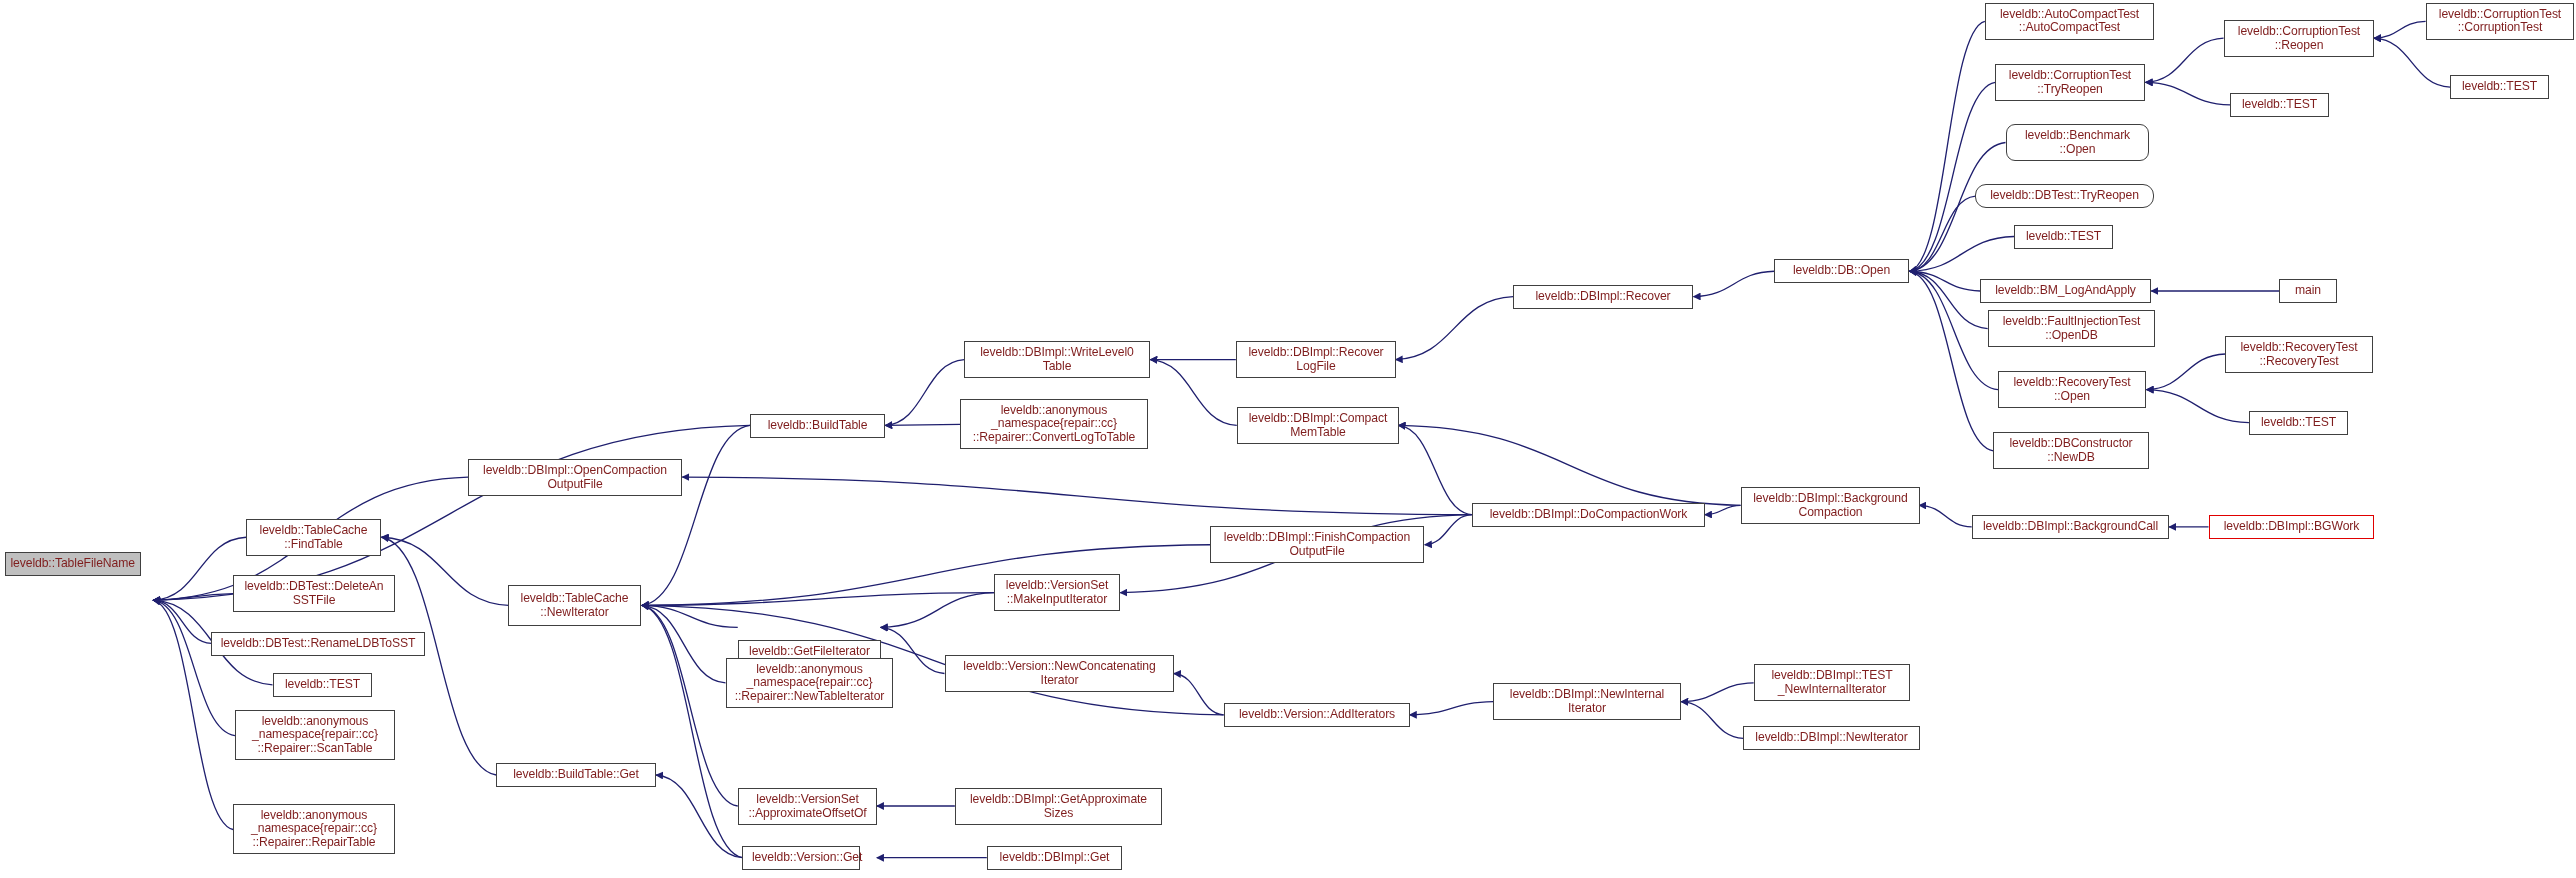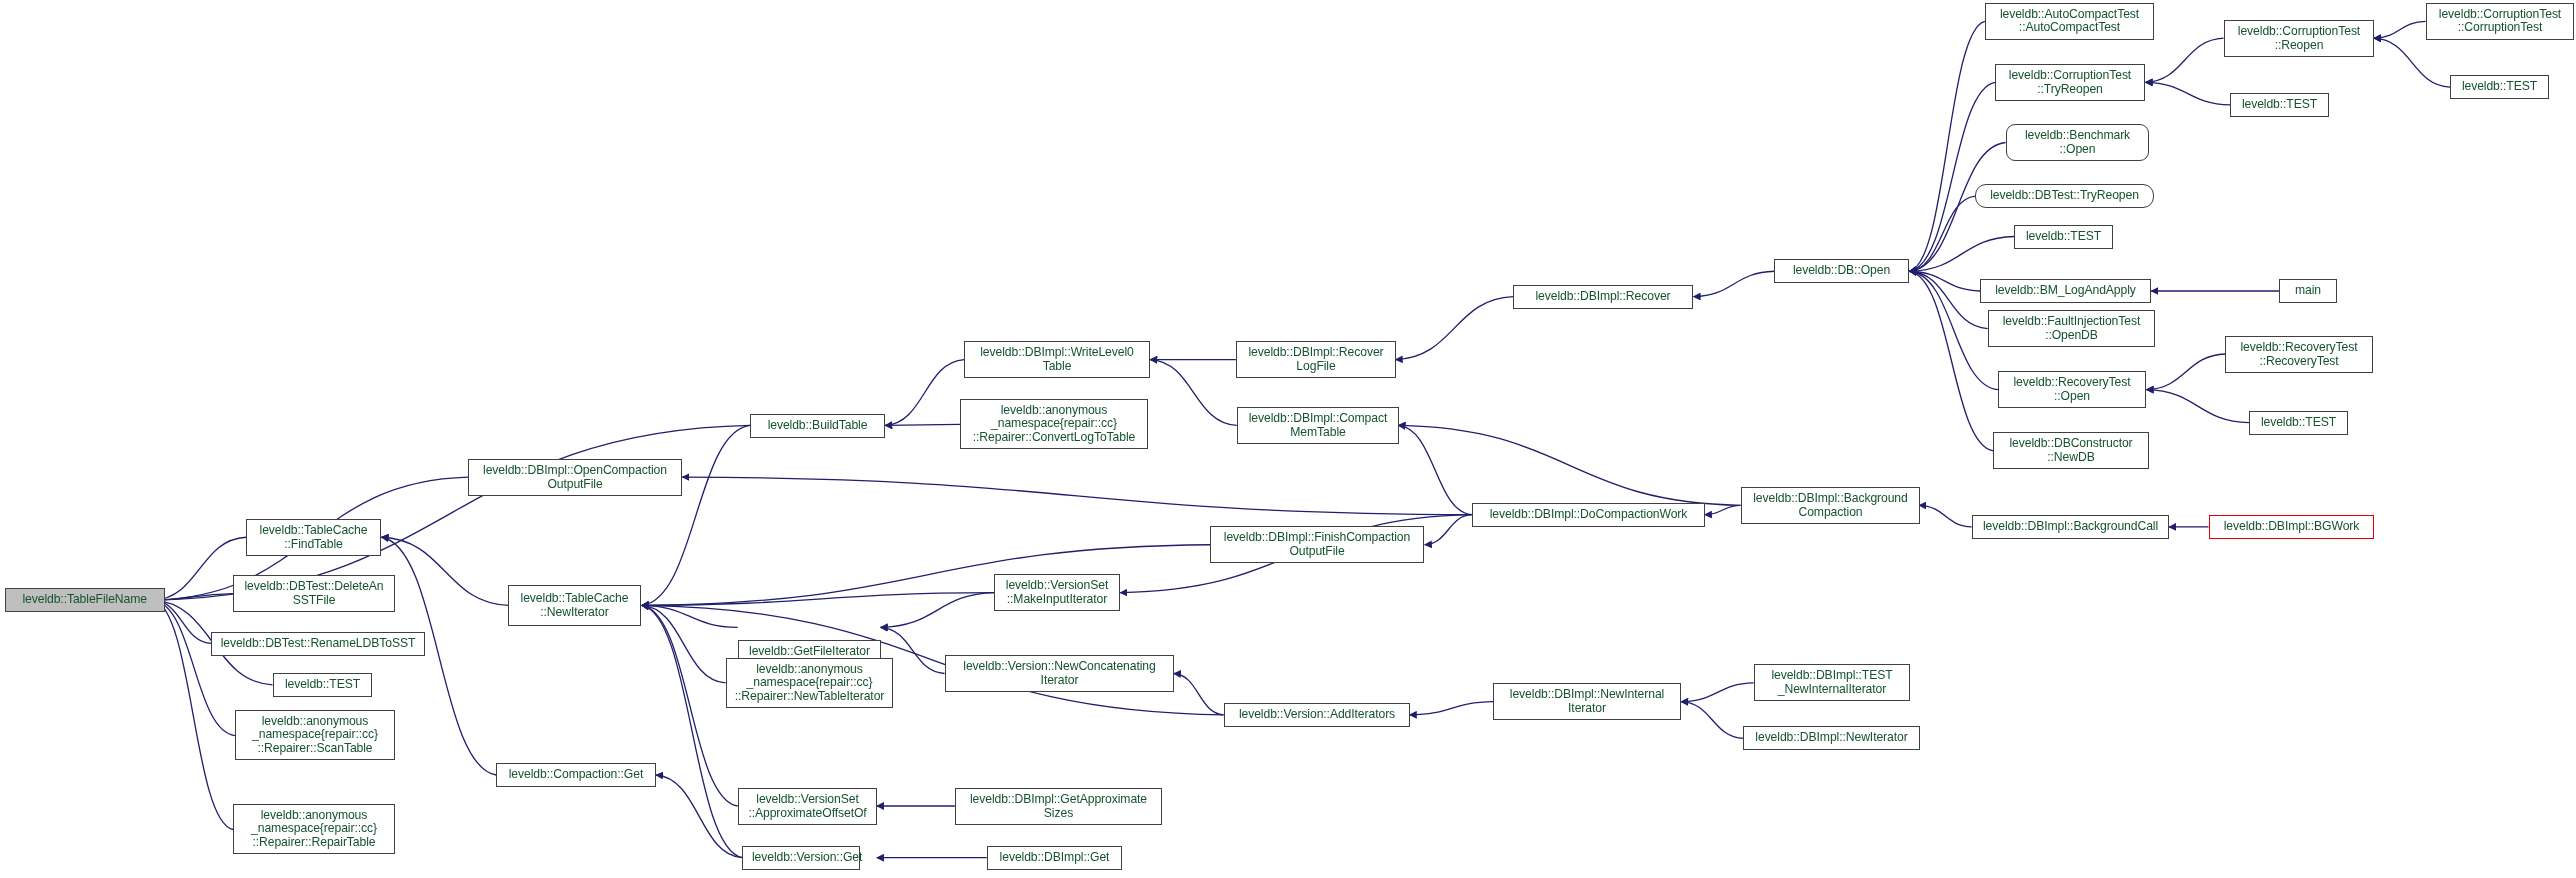--- a/index.html
+++ b/index.html
@@ -15,21 +15,21 @@
     position:absolute;
     left:0;top:0;
     width:2576px;height:879px;
     pointer-events:none;
   }
   .node{
     position:absolute;
     box-sizing:border-box;
     border:0.9px solid #404040;
     background:#ffffff;
-    color:#14532d;
+    color:#7f1d1d;
     display:flex;
     align-items:center;
     justify-content:center;
     text-align:center;
     line-height:1.12;
     font-size:12.2px;
     white-space:pre-line;
     letter-spacing:-0.1px;
     padding:0.9px 2.8px;
   }
@@ -105,36 +105,36 @@
         <path d="M 2366 40.5 C 2324.5 42.192, 2324.5 85.808, 2283 87.5" fill="none" stroke="#1f1f6e" stroke-width="1.4" marker-end="url(#arrow)"></path>
         <path d="M 2373 111.5 C 2328 110.636, 2328 88.364, 2283 87.5" fill="none" stroke="#1f1f6e" stroke-width="1.4" marker-end="url(#arrow)"></path>
         <path d="M 2581 22.5 C 2553.5 23.148, 2553.5 39.852, 2526 40.5" fill="none" stroke="#1f1f6e" stroke-width="1.4" marker-end="url(#arrow)"></path>
         <path d="M 2607 92.5 C 2566.5 90.628, 2566.5 42.372, 2526 40.5" fill="none" stroke="#1f1f6e" stroke-width="1.4" marker-end="url(#arrow)"></path>
         <path d="M 2425 309.5 C 2357 309.5, 2357 309.5, 2289 309.5" fill="none" stroke="#1f1f6e" stroke-width="1.4" marker-end="url(#arrow)"></path>
         <path d="M 2368 376.5 C 2326 377.868, 2326 413.132, 2284 414.5" fill="none" stroke="#1f1f6e" stroke-width="1.4" marker-end="url(#arrow)"></path>
         <path d="M 2393 449.5 C 2338.5 448.24, 2338.5 415.76, 2284 414.5" fill="none" stroke="#1f1f6e" stroke-width="1.4" marker-end="url(#arrow)"></path>
       </g>
   </svg>
   <div id="node-layer">
-      <div class="node root" style="left: 4.7px; top: 588px; width: 160px; height: 23.5px;">leveldb::TableFileName</div>
+      <div class="node root" style="left: 4.7px; top: 552px; width: 136px; height: 23.5px;">leveldb::TableFileName</div>
       <div class="node" style="left: 246px; top: 519px; width: 135px; height: 37px;">leveldb::TableCache
 ::FindTable</div>
       <div class="node" style="left: 233px; top: 575px; width: 162px; height: 37px;">leveldb::DBTest::DeleteAn
 SSTFile</div>
       <div class="node" style="left: 211px; top: 632px; width: 214px; height: 23.5px;">leveldb::DBTest::RenameLDBToSST</div>
       <div class="node" style="left: 273px; top: 673px; width: 99px; height: 23.5px;">leveldb::TEST</div>
       <div class="node" style="left: 235px; top: 710px; width: 160px; height: 50px;">leveldb::anonymous
 _namespace{repair::cc}
 ::Repairer::ScanTable</div>
       <div class="node" style="left: 233px; top: 804px; width: 162px; height: 50px;">leveldb::anonymous
 _namespace{repair::cc}
 ::Repairer::RepairTable</div>
       <div class="node" style="left: 508px; top: 585px; width: 133px; height: 41px;">leveldb::TableCache
 ::NewIterator</div>
-      <div class="node" style="left: 496px; top: 763px; width: 160px; height: 23.5px;">leveldb::Compaction::Get</div>
+      <div class="node" style="left: 496px; top: 763px; width: 160px; height: 23.5px;">leveldb::BuildTable::Get</div>
       <div class="node" style="left: 750px; top: 414px; width: 135px; height: 23.5px;">leveldb::BuildTable</div>
       <div class="node" style="left: 468px; top: 459px; width: 214px; height: 37px;">leveldb::DBImpl::OpenCompaction
 OutputFile</div>
       <div class="node" style="left: 738px; top: 640px; width: 143px; height: 23.5px;">leveldb::GetFileIterator</div>
       <div class="node" style="left: 726px; top: 658px; width: 167px; height: 50px;">leveldb::anonymous
 _namespace{repair::cc}
 ::Repairer::NewTableIterator</div>
       <div class="node" style="left: 738px; top: 788px; width: 139px; height: 37px;">leveldb::VersionSet
 ::ApproximateOffsetOf</div>
       <div class="node" style="left: 742px; top: 846px; width: 118px; height: 23.5px; padding-left: 15px;">leveldb::Version::Get</div>

